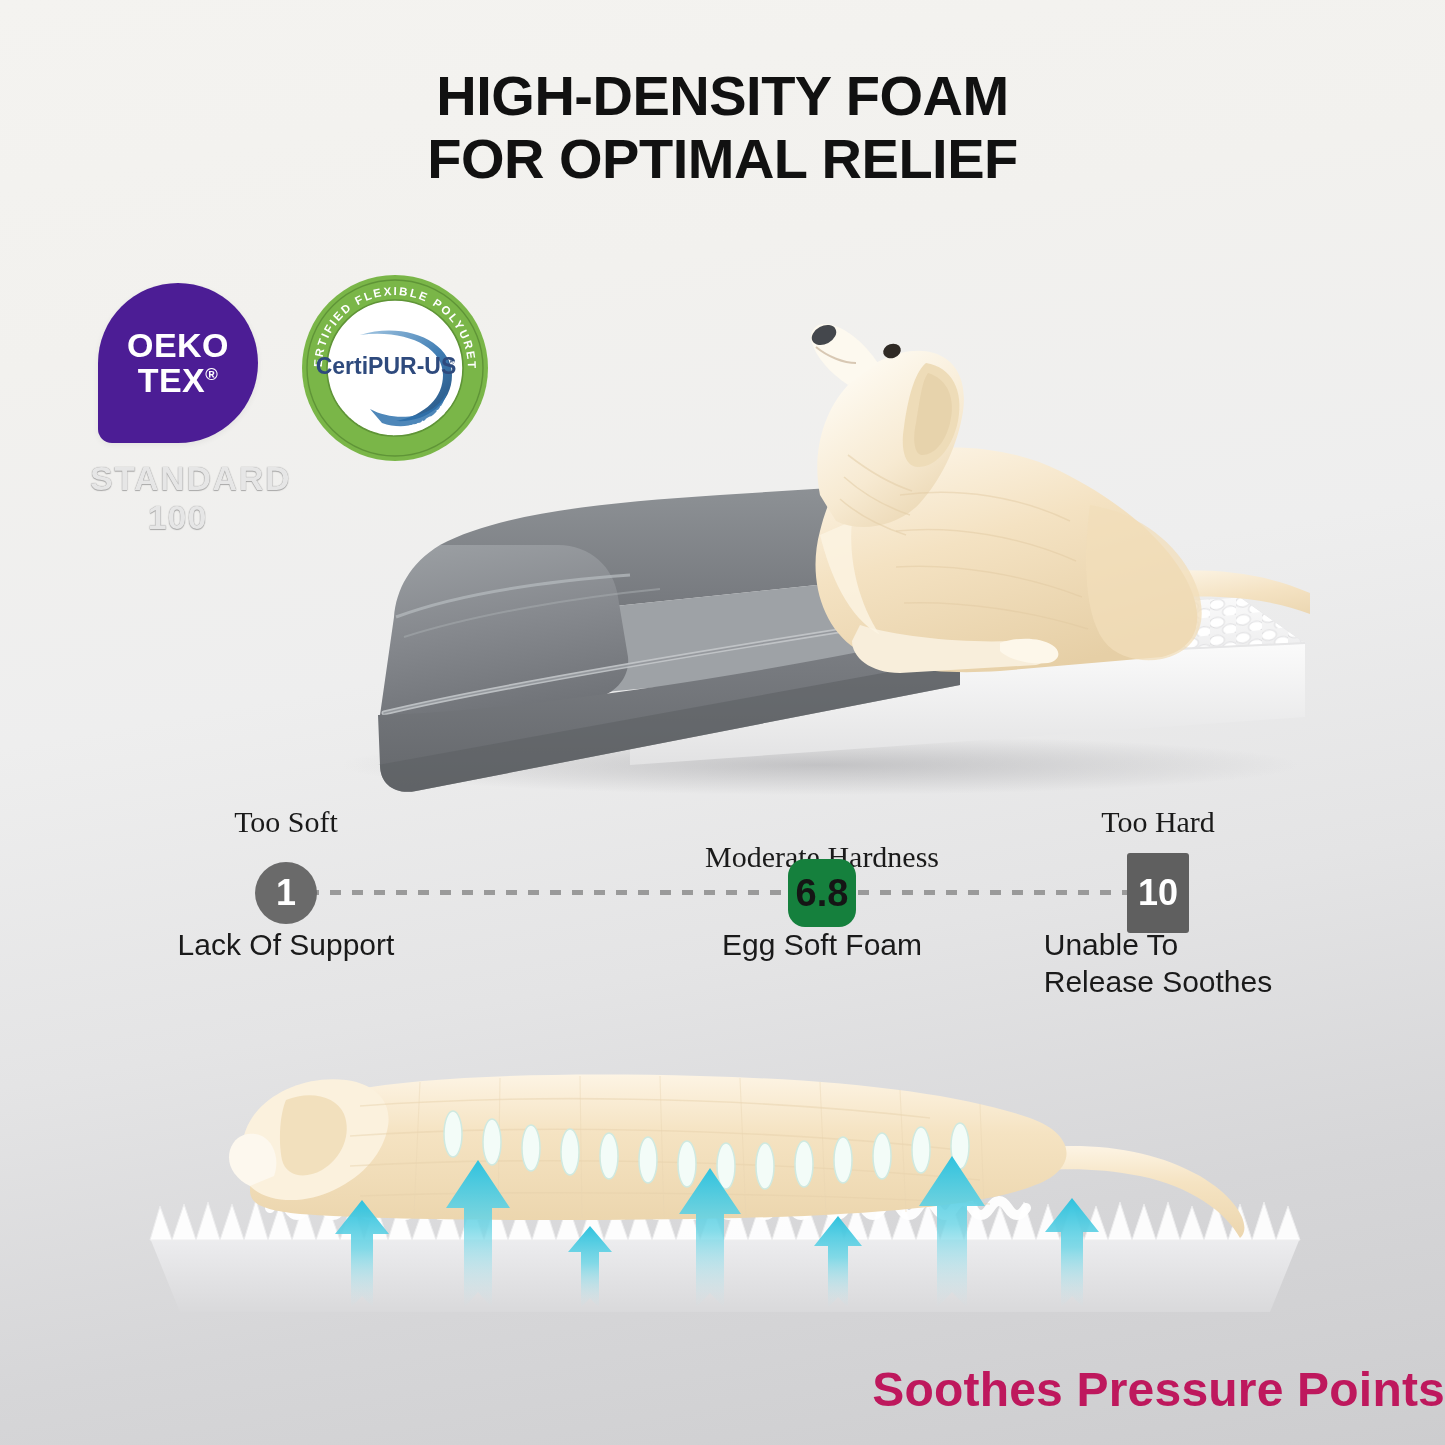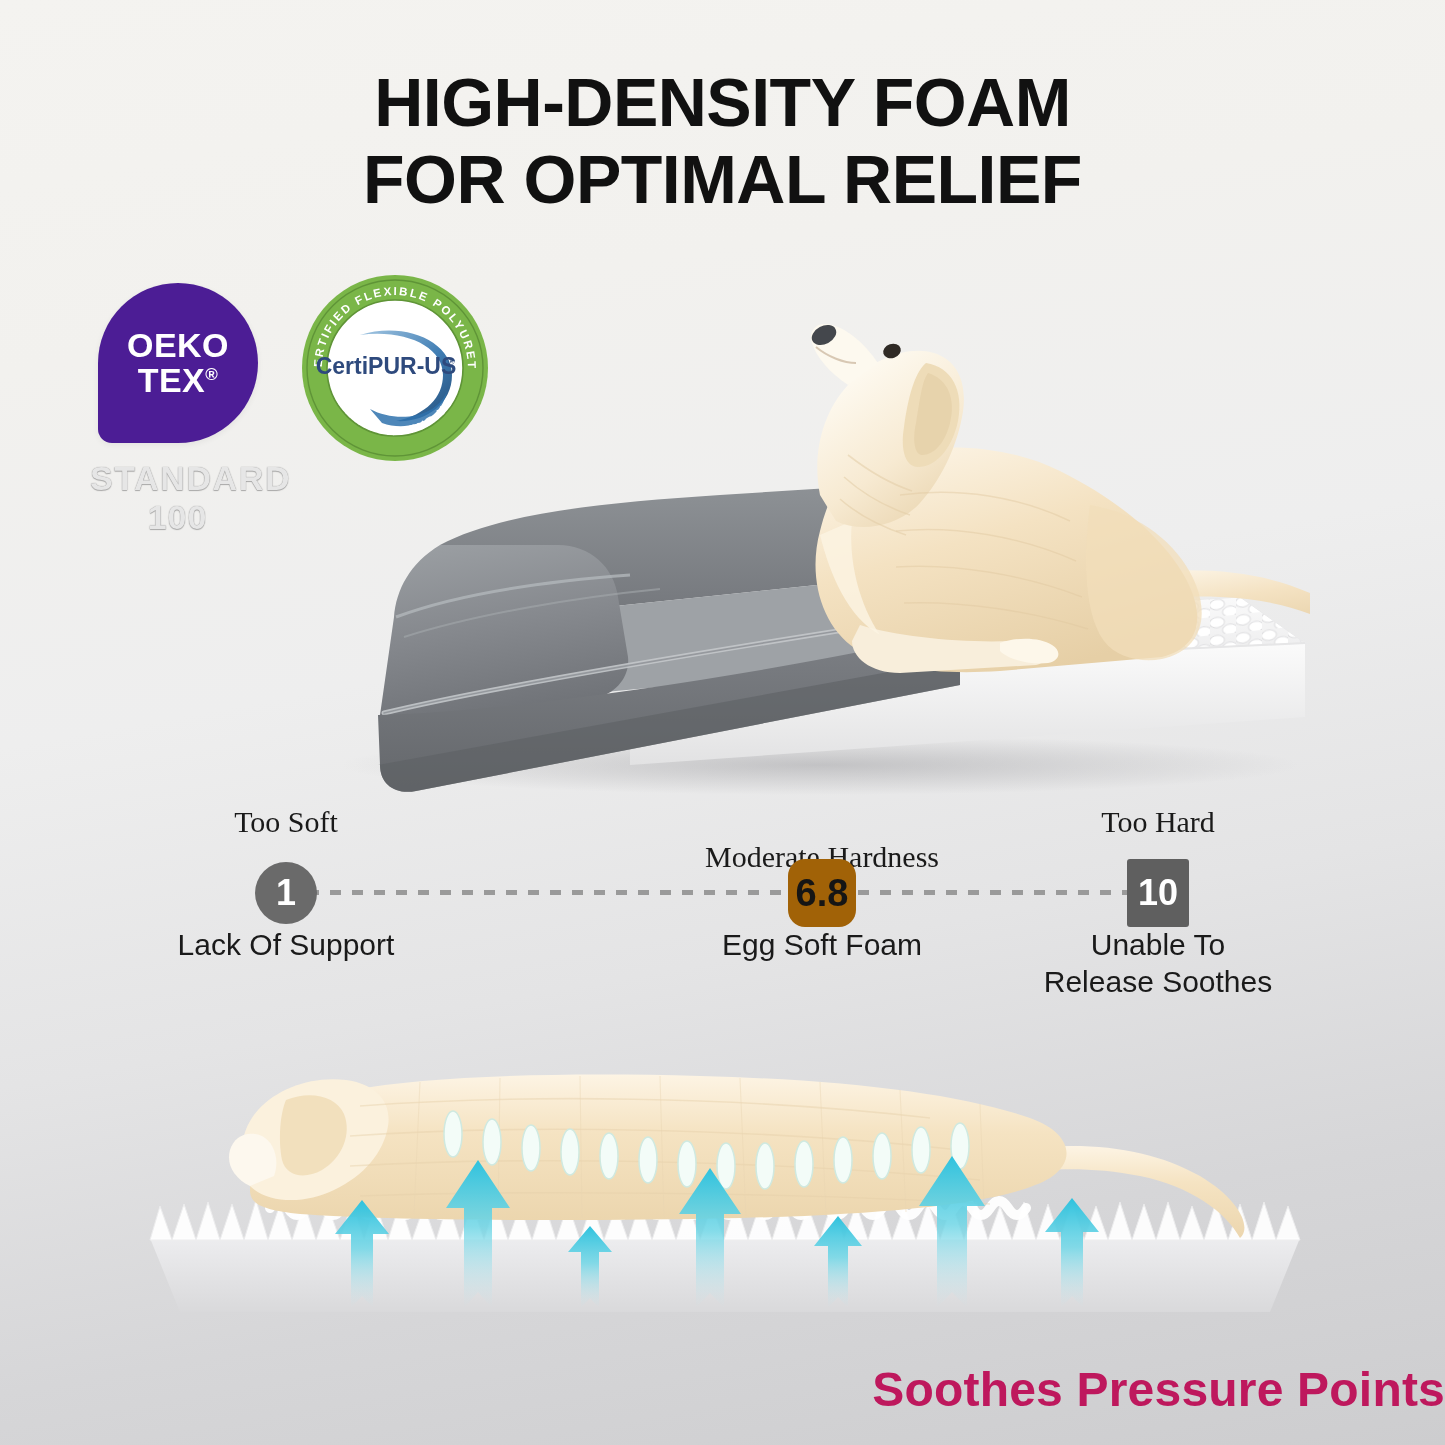--- a/index.html
+++ b/index.html
@@ -8,21 +8,21 @@
     font-family:"Liberation Sans","DejaVu Sans",sans-serif;
     background:linear-gradient(170deg,#f4f3f0 0%,#f2f1ee 22%,#eeeeee 44%,#e4e4e5 64%,#d6d6d8 82%,#cdcdcf 100%);
     position:relative;
   }
   .stage{position:absolute;inset:0;}
 
   
   .headline{
     position:absolute;left:0;right:0;top:64px;
     text-align:center;
-    font-size:68px;line-height:1.13;
+    font-size:56px;line-height:1.13;
     font-weight:700;letter-spacing:-0.5px;
     color:#111111;
     font-family:"Liberation Sans","DejaVu Sans",sans-serif;
   }
   .headline .l2{display:block;}
 
   
   .oeko{position:absolute;left:98px;top:283px;width:160px;height:250px;}
   .oeko-drop{
     width:160px;height:160px;
@@ -49,25 +49,25 @@
   
   .product{position:absolute;left:300px;top:245px;width:1010px;height:560px;}
   .product svg{display:block;}
 
   
   .scale{position:absolute;left:0;right:0;top:805px;height:190px;}
   .scale-track{position:absolute;left:286px;right:285px;top:85px;height:5px;
     background-image:repeating-linear-gradient(to right,#9a9a9a 0 11px,rgba(0,0,0,0) 11px 22px);
   }
   .lbl-top{position:absolute;font-size:30px;color:#1a1a1a;white-space:nowrap;transform:translateX(-50%);top:0;font-family:Liberation Serif, serif;}
-  .lbl-bot{position:absolute;font-size:30px;color:#1a1a1a;white-space:nowrap;transform:translateX(-50%);top:122px;text-align:center;line-height:1.22;}
+  .lbl-bot{position:absolute;font-size:30px;color:#1a1a1a;white-space:nowrap;transform:translateX(-50%);top:122px;text-align:left;line-height:1.22;}
   .marker{position:absolute;transform:translate(-50%,-50%);display:flex;align-items:center;justify-content:center;}
   .m-circle{width:62px;height:62px;border-radius:50%;background:#6a6a6a;color:#fff;font-size:36px;font-weight:700;}
-  .m-round{width:68px;height:68px;border-radius:17px;background:#a16207;color:#151515;font-size:38px;font-weight:700;}
-  .m-square{width:62px;height:68px;border-radius:3px;background:#5f5f5f;color:#fff;font-size:36px;font-weight:700;}
+  .m-round{width:68px;height:68px;border-radius:17px;background:#15803d;color:#151515;font-size:38px;font-weight:700;}
+  .m-square{width:62px;height:80px;border-radius:3px;background:#5f5f5f;color:#fff;font-size:36px;font-weight:700;}
 
   
   .bottom{position:absolute;left:0;top:990px;width:1445px;height:360px;}
   .bottom svg{display:block;}
 
   .caption{
     position:absolute;left:0;right:0;top:1362px;text-align:right;
     font-size:48px;color:#be185d;font-weight:700;letter-spacing:.2px;
   }
 </style>

